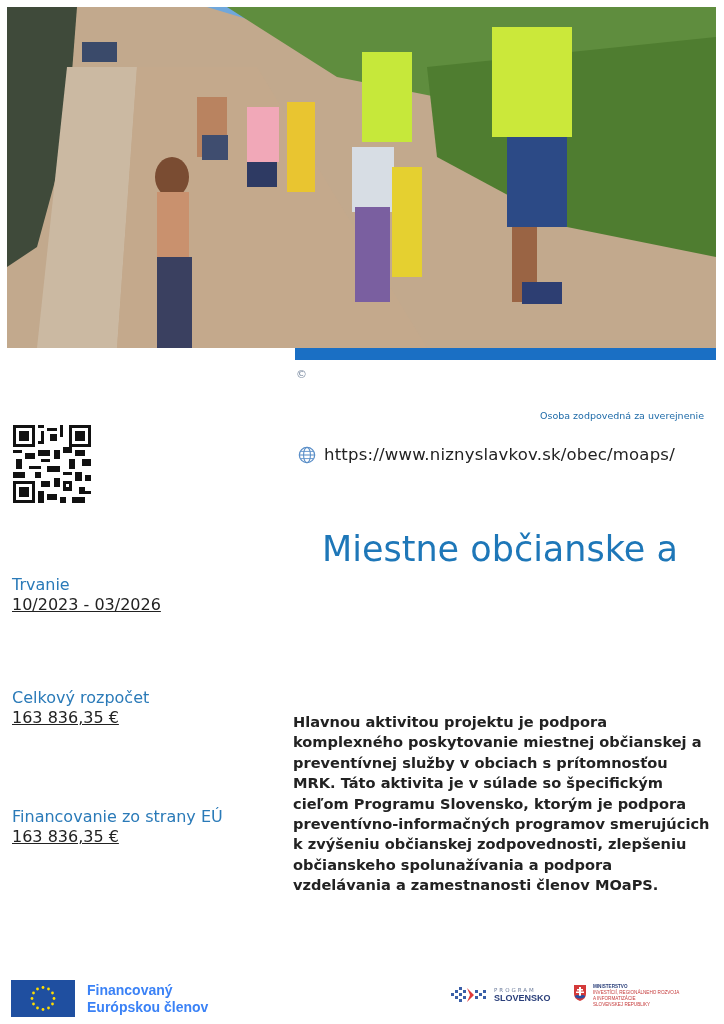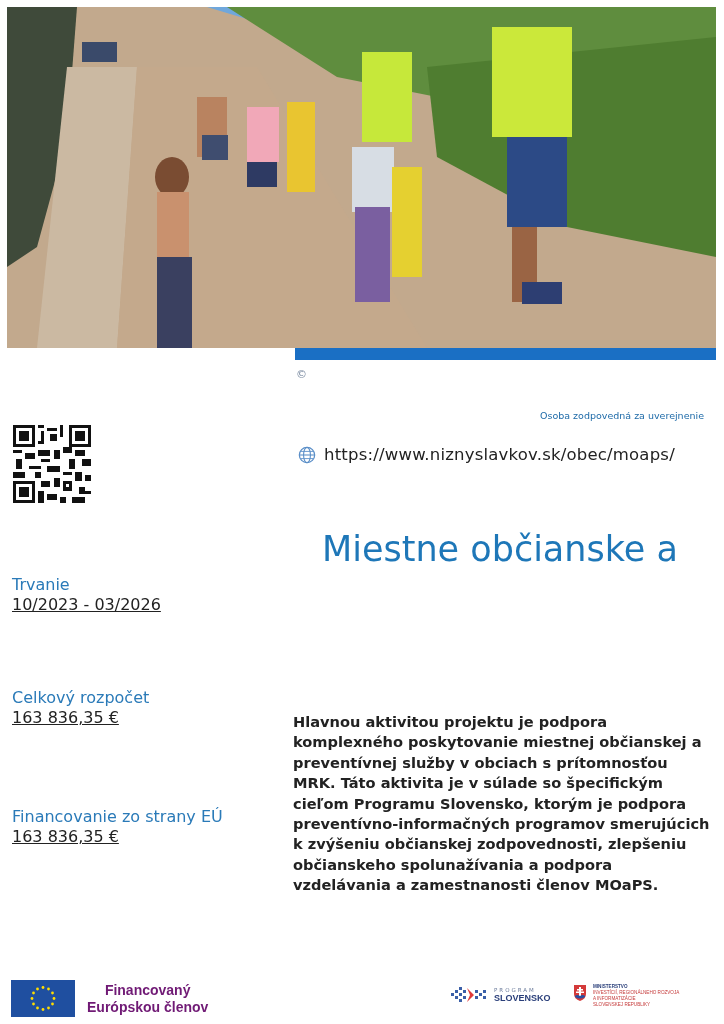--- a/index.html
+++ b/index.html
@@ -20,21 +20,21 @@
 
   .meta { position: absolute; left: 12px; }
   .meta .label { font-size: 16px; color: #2a7ab8; line-height: 20px; }
   .meta .value { font-size: 16px; color: #222; line-height: 20px; text-decoration: underline; }
 
   .title { position: absolute; left: 293px; top: 530px; width: 410px; font-size: 35px; line-height: 39px; color: #1e77b8; margin-left: 29px; }
   .desc { position: absolute; left: 293px; top: 712px; width: 420px; font-size: 14.6px; line-height: 20.4px; color: #222; font-weight: bold; }
 
   .footer-eu { position: absolute; left: 11px; top: 980px; display: flex; align-items: center; }
   .eu-flag { width: 64px; height: 37px; background: #1f4fa0; position: relative; }
-  .eu-text { margin-left: 12px; font-family: "Liberation Sans", sans-serif; font-weight: bold; font-size: 14px; line-height: 17px; color: #701a75; text-align: center; }
+  .eu-text { margin-left: 12px; font-family: "Liberation Sans", sans-serif; font-weight: bold; font-size: 14px; line-height: 17px; color: #3b82f6; }
   .ps-logo { position: absolute; left: 450px; top: 985px; display: flex; align-items: center; }
   .ps-text .small { font-size: 5.5px; letter-spacing: 2px; color: #6a7a9a; }
   .ps-text .big { font-family: "Liberation Sans", sans-serif; font-weight: bold; font-size: 9px; color: #2a3f7a; }
   .min-logo { position: absolute; left: 573px; top: 984px; display: flex; align-items: flex-start; }
   .min-text { margin-left: 6px; font-size: 4.6px; line-height: 6px; color: #c53a3a; font-family: "Liberation Sans", sans-serif; }
   .min-text .first { color: #2a3f7a; font-weight: bold; }
 </style>
 </head>
 <body>
 

